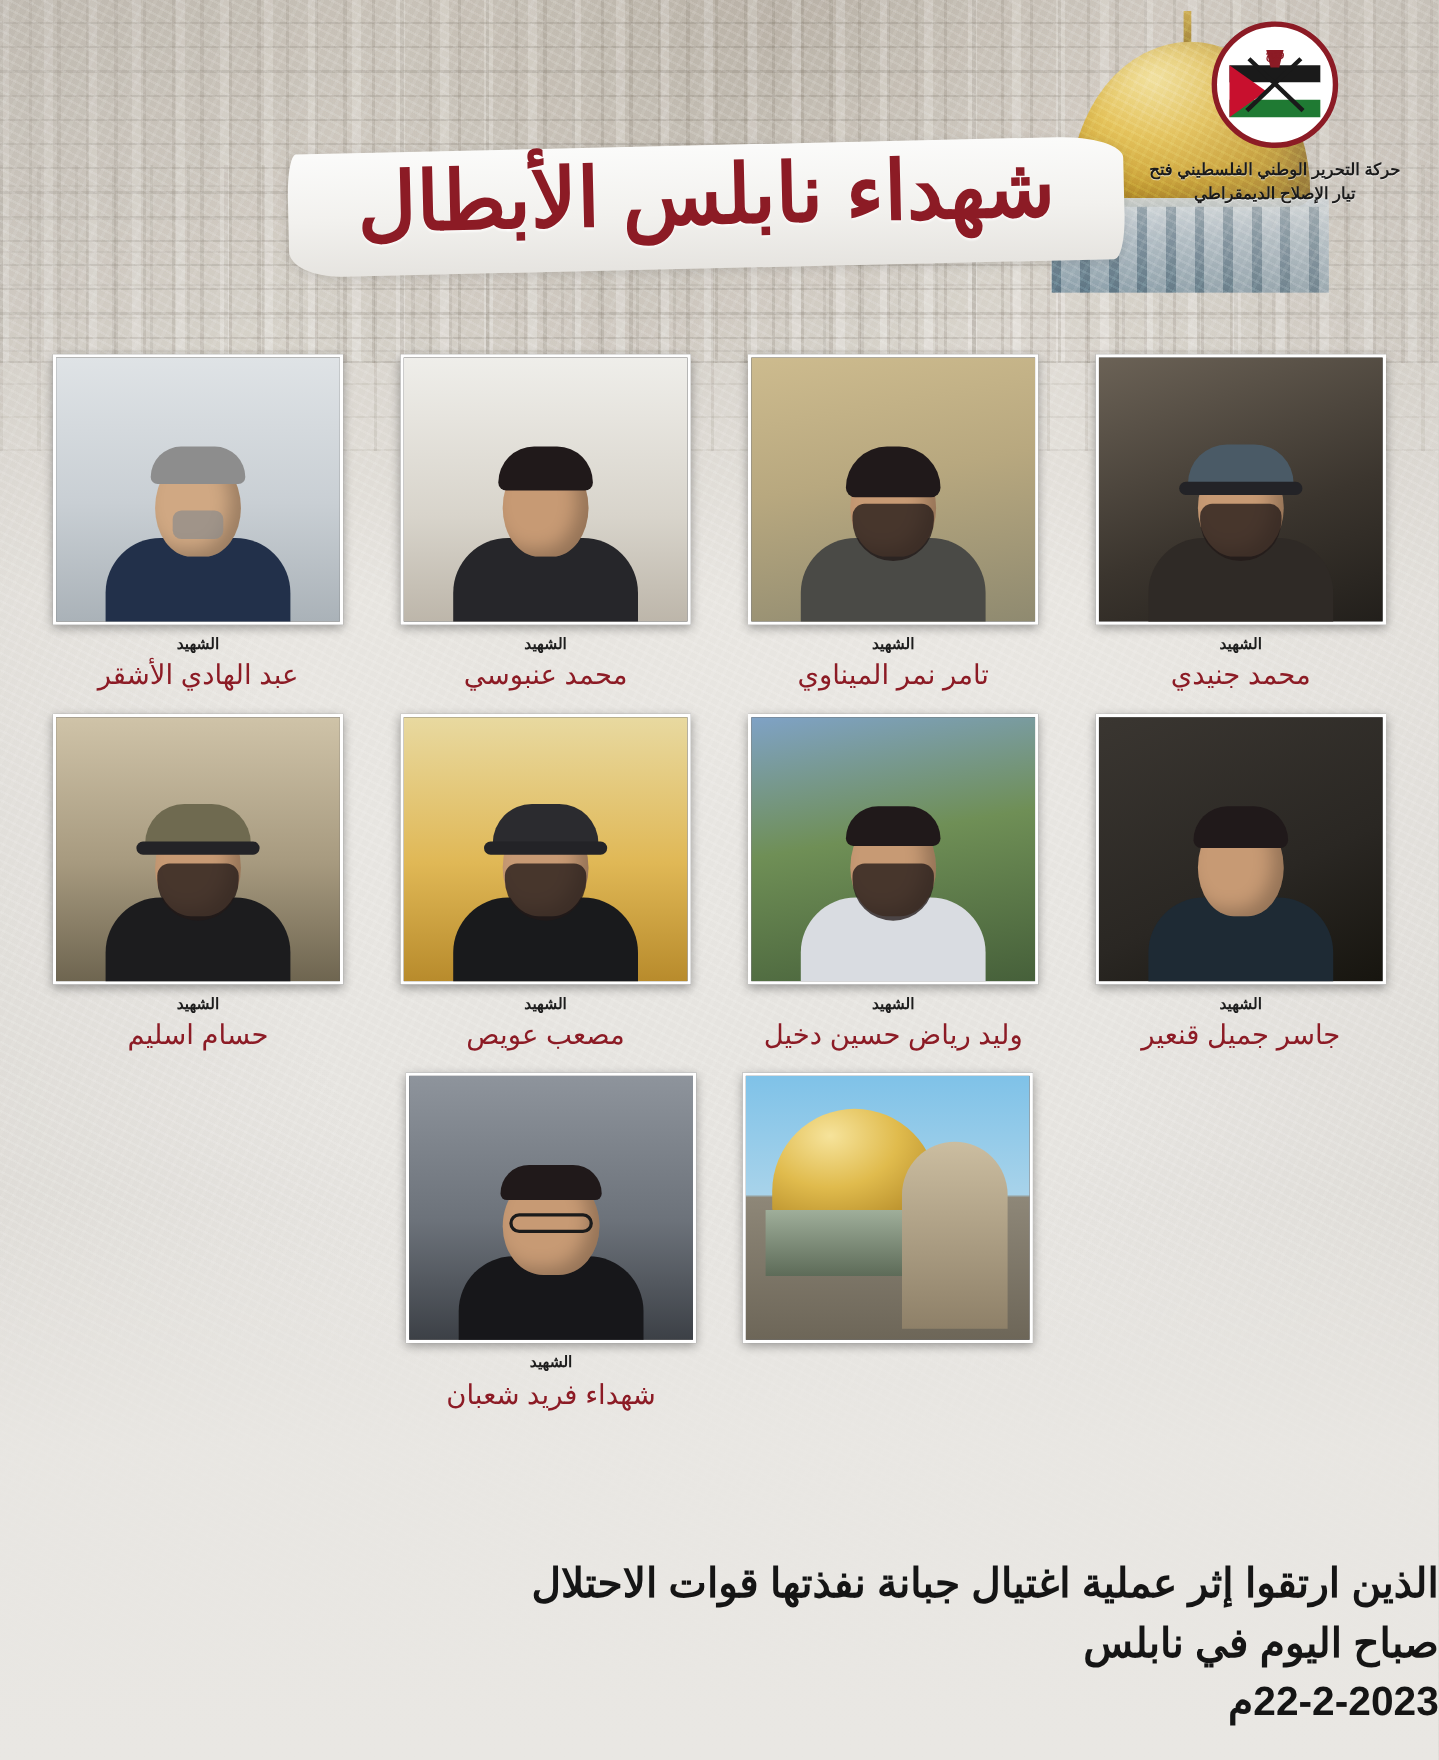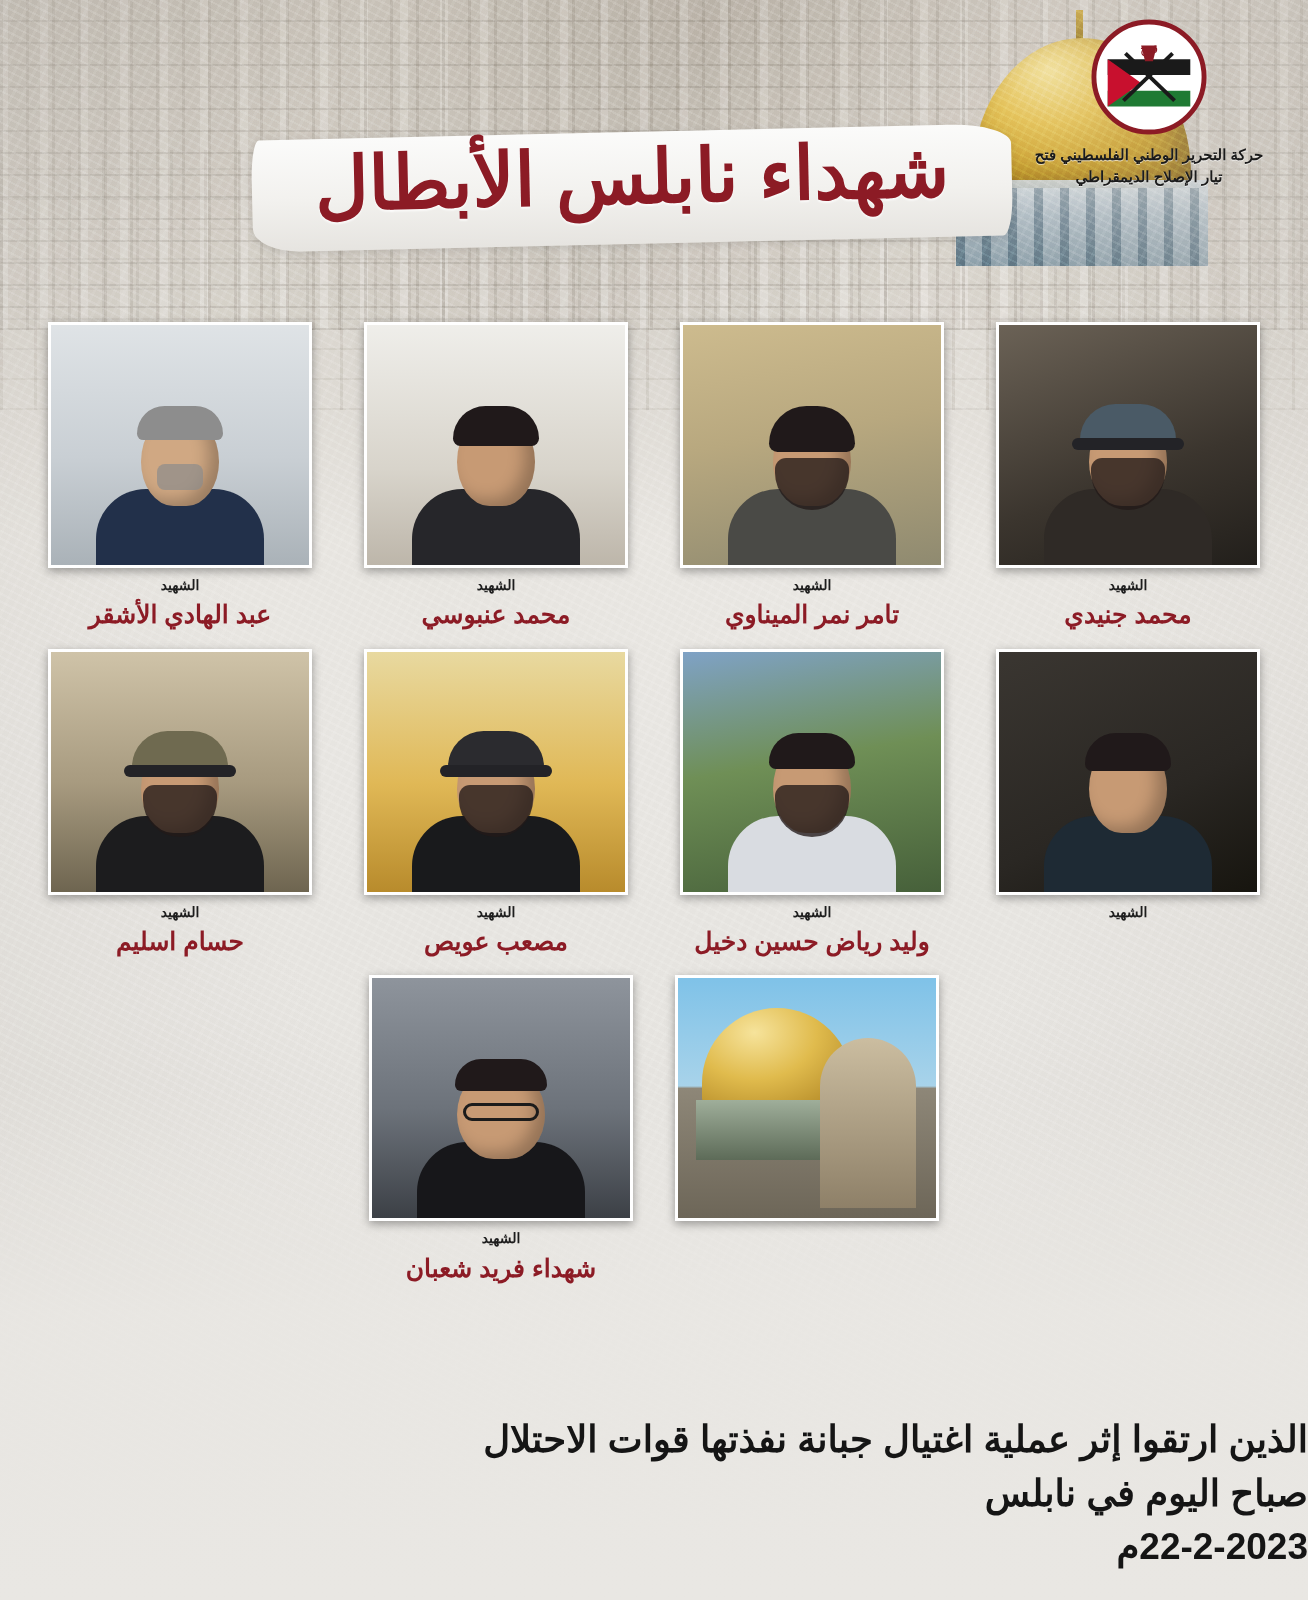--- a/index.html
+++ b/index.html
@@ -104,21 +104,21 @@
   .bg-bottom-fade {
     position: absolute;
     left: 0; right: 0; bottom: 0;
     height: 520px;
     background: linear-gradient(180deg, rgba(232,230,226,0.0) 0%, rgba(234,232,228,0.85) 45%, #e9e7e3 100%);
   }
 
   
   .header {
     position: absolute;
-    left: 0; right: 16px; top: 0;
+    left: 0; right: 6px; top: 0;
     height: 300px;
     padding-left: 16px;
   }
   .logo-block {
     position: absolute;
     right: 18px;
     top: 18px;
     width: 250px;
     text-align: center;
   }
@@ -291,21 +291,21 @@
     display: block;
     font-size: 14px;
     font-weight: bold;
     color: #1d1d1d;
     letter-spacing: 2px;
   }
   .caption .name {
     display: block;
     margin-top: 4px;
     font-size: 25px;
-    font-weight: bold;
+    font-weight: normal;
     color: #8c1b25;
   }
 
   
   .footer {
     position: absolute;
     left: 0; right: 0;
     bottom: 26px;
     text-align: right;
     color: #151515;
@@ -437,20 +437,21 @@
         <div class="photo">
           <div class="ph-scene" style="background:linear-gradient(155deg,#3a3631,#2a2723 60%,#17150f);"></div>
           <div class="ph-person">
             <div class="torso" style="background:#1e2a34;"></div>
             <div class="head"></div>
             <div class="hair" style="height:38px;"></div>
           </div>
         </div>
         <div class="caption">
           <span class="role">الشهيد</span>
+          <span class="name">جاسر جميل  قنعير</span>
         </div>
       </div>
 
       <div class="cell">
         <div class="photo">
           <div class="ph-scene" style="background:linear-gradient(170deg,#7fa2c6,#6f8f56 45%,#46603a);"></div>
           <div class="ph-person">
             <div class="torso" style="background:#d9dce1;"></div>
             <div class="head"></div>
             <div class="beard"></div>

